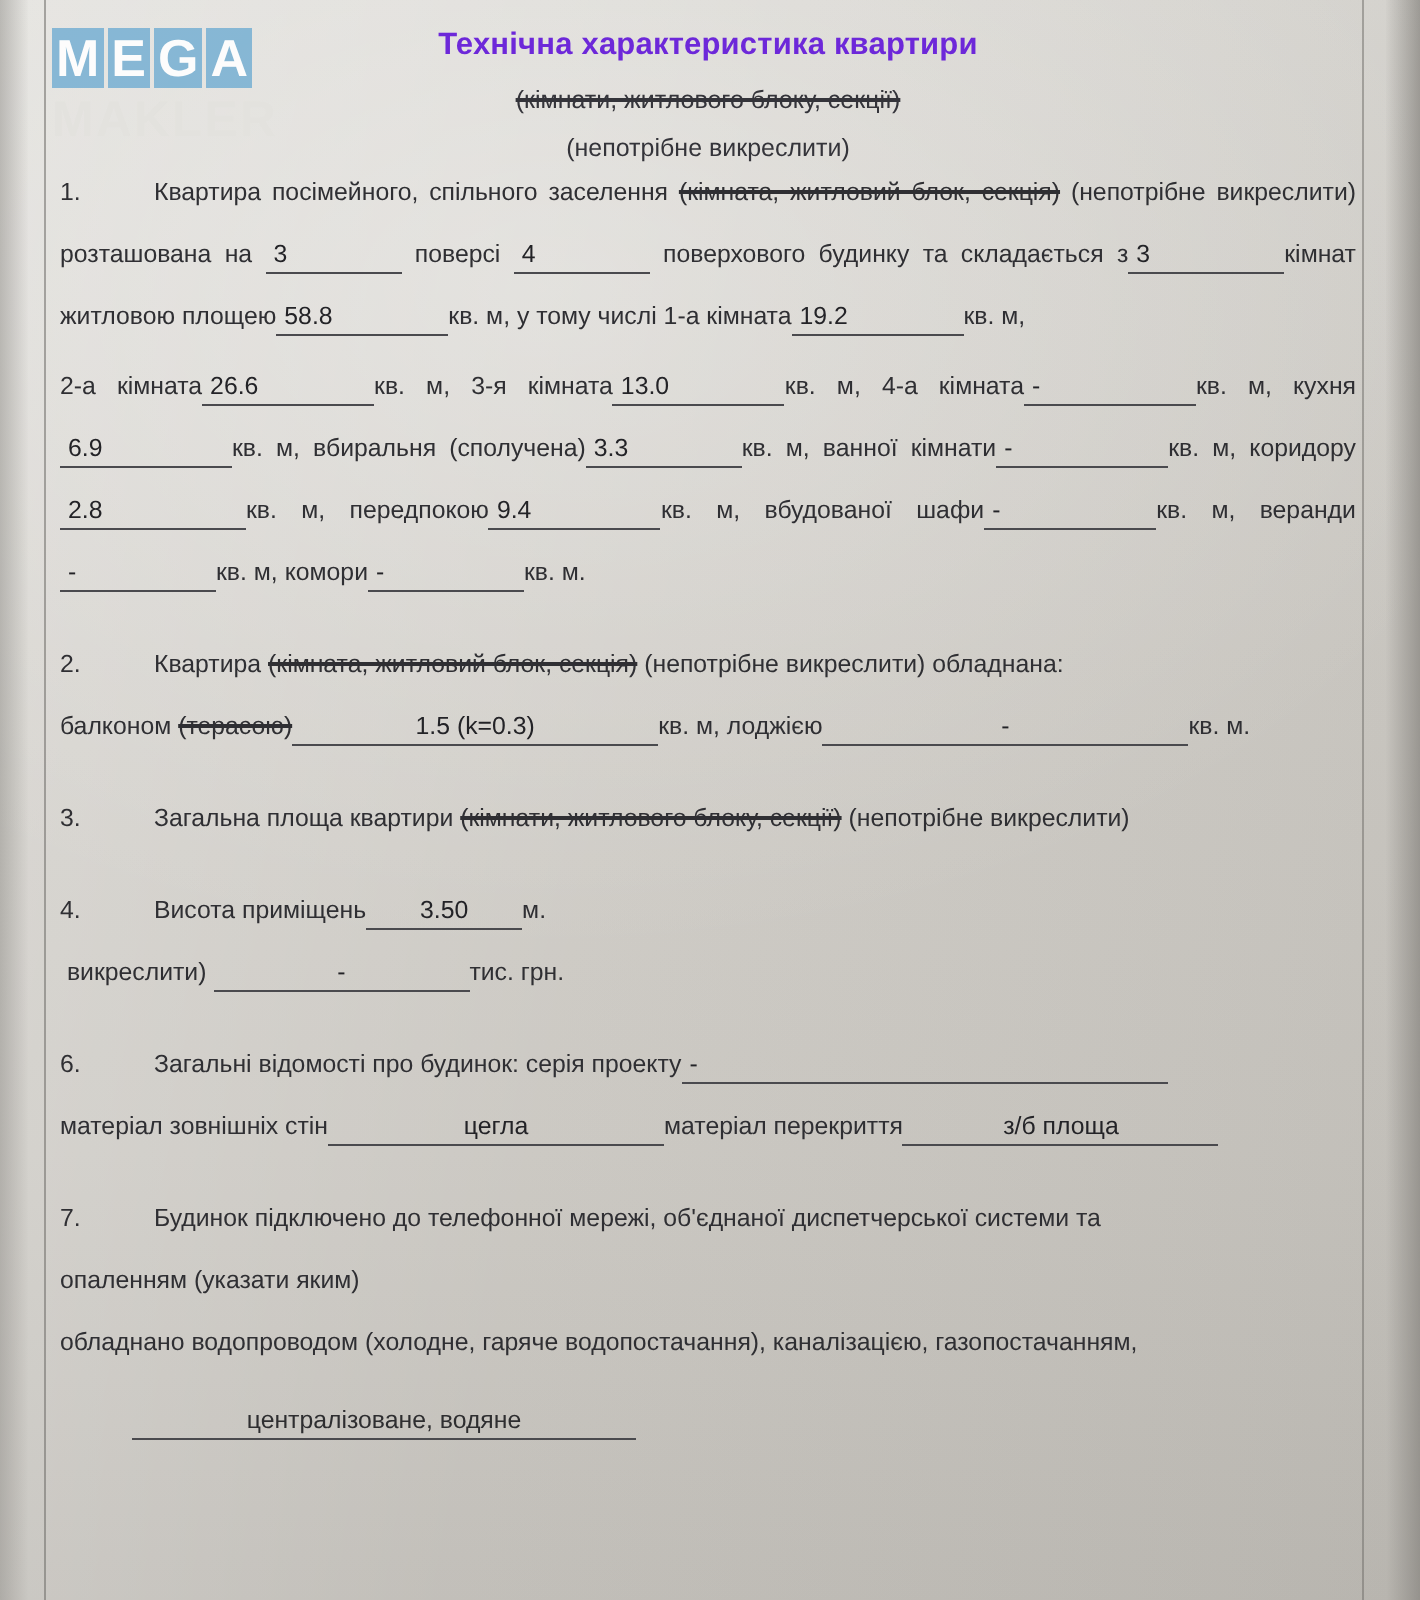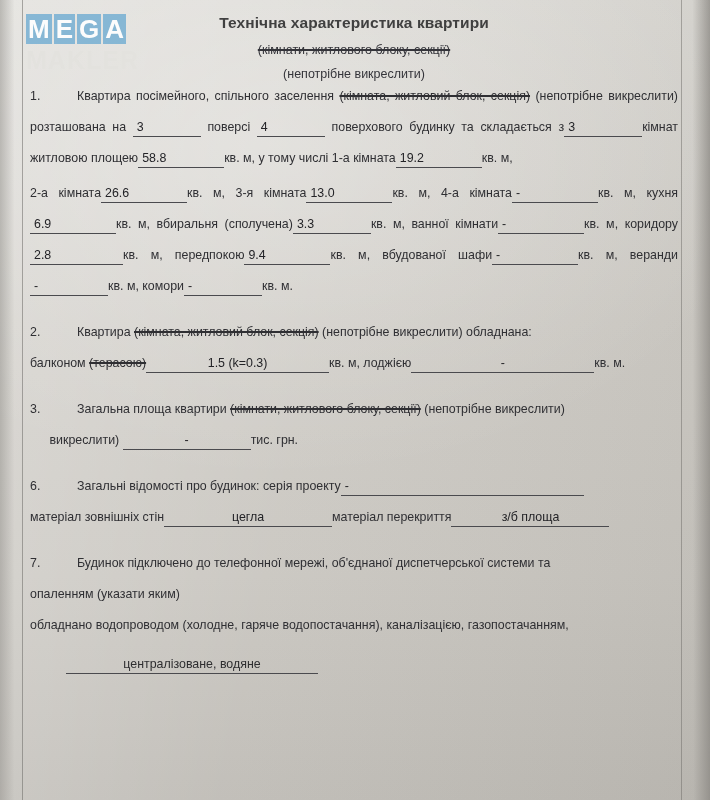--- a/index.html
+++ b/index.html
@@ -93,21 +93,21 @@
     left: 30px;
     top: 8px;
     width: 648px;
   }
   .title {
     text-align: center;
     font-size: 15.5px;
     font-weight: bold;
     letter-spacing: 0.1px;
     margin: 6px 0 0 0;
-    color: #404040;
+    color: #6d28d9;
   }
   .subtitle {
     text-align: center;
     font-size: 12.5px;
     margin-top: 11px;
     color: #34343a;
   }
   .subtitle2 {
     text-align: center;
     font-size: 12.5px;
@@ -235,22 +235,25 @@
       <span>балконом</span>
       <span class="strike">(терасою)</span><span class="fill w175">1.5 (k=0.3)</span><span>кв. м, лоджією</span><span class="fill w175">-</span><span>кв. м.</span>
     </div>
 
     <div class="para just sec">
       <span class="num">3.</span><span class="indent"></span><span>Загальна площа квартири</span>
       <span class="strike">(кімнати, житлового блоку, секції)</span>
       <span>(непотрібне викреслити)</span>
     </div>
 
-
-    <div class="para" style="margin-top:0;margin-left:16px;">
+    <div class="para sec">
+      <span class="num">4.</span><span class="indent"></span><span>Висота приміщень</span><span class="fill w70">3.50</span><span>м.</span>
+    </div>
+
+    <div class="para" style="margin-top:0;">
       
       <span style="display:inline-block;width:0;"></span>
       <span>викреслити)</span>
       <span class="fill w120">-</span><span>тис. грн.</span>
     </div>
 
     <div class="para just sec">
       <span class="num">6.</span><span class="indent"></span><span>Загальні відомості про будинок: серія проекту</span><span class="fill w235">-</span>
     </div>
     <div class="para" style="margin-top:0;">

